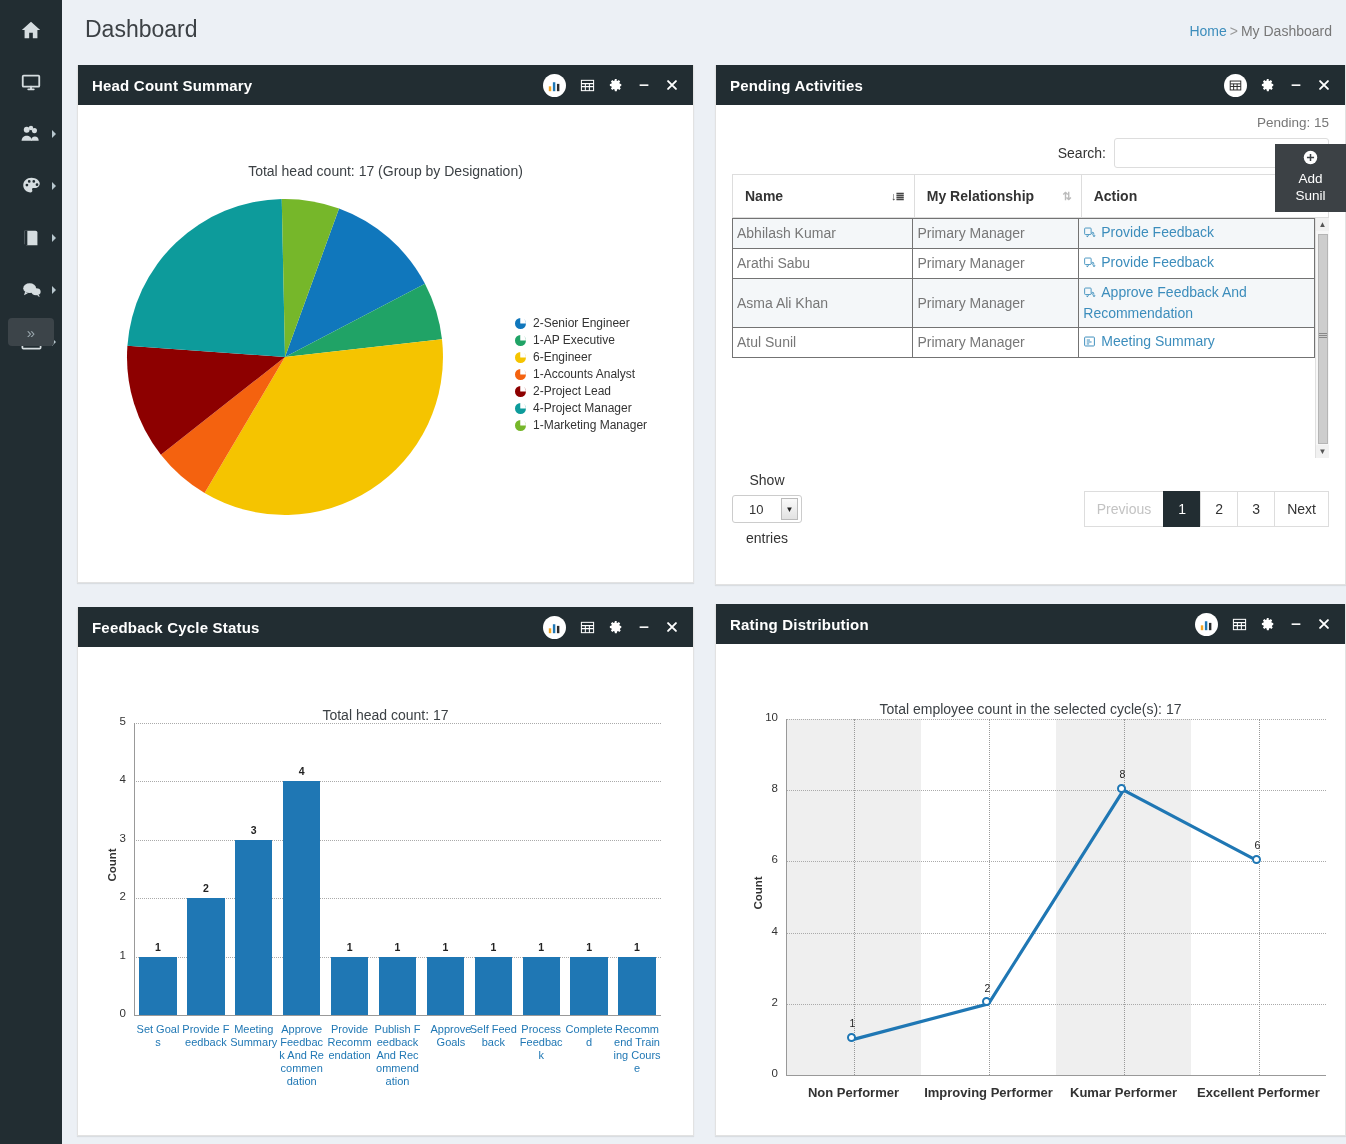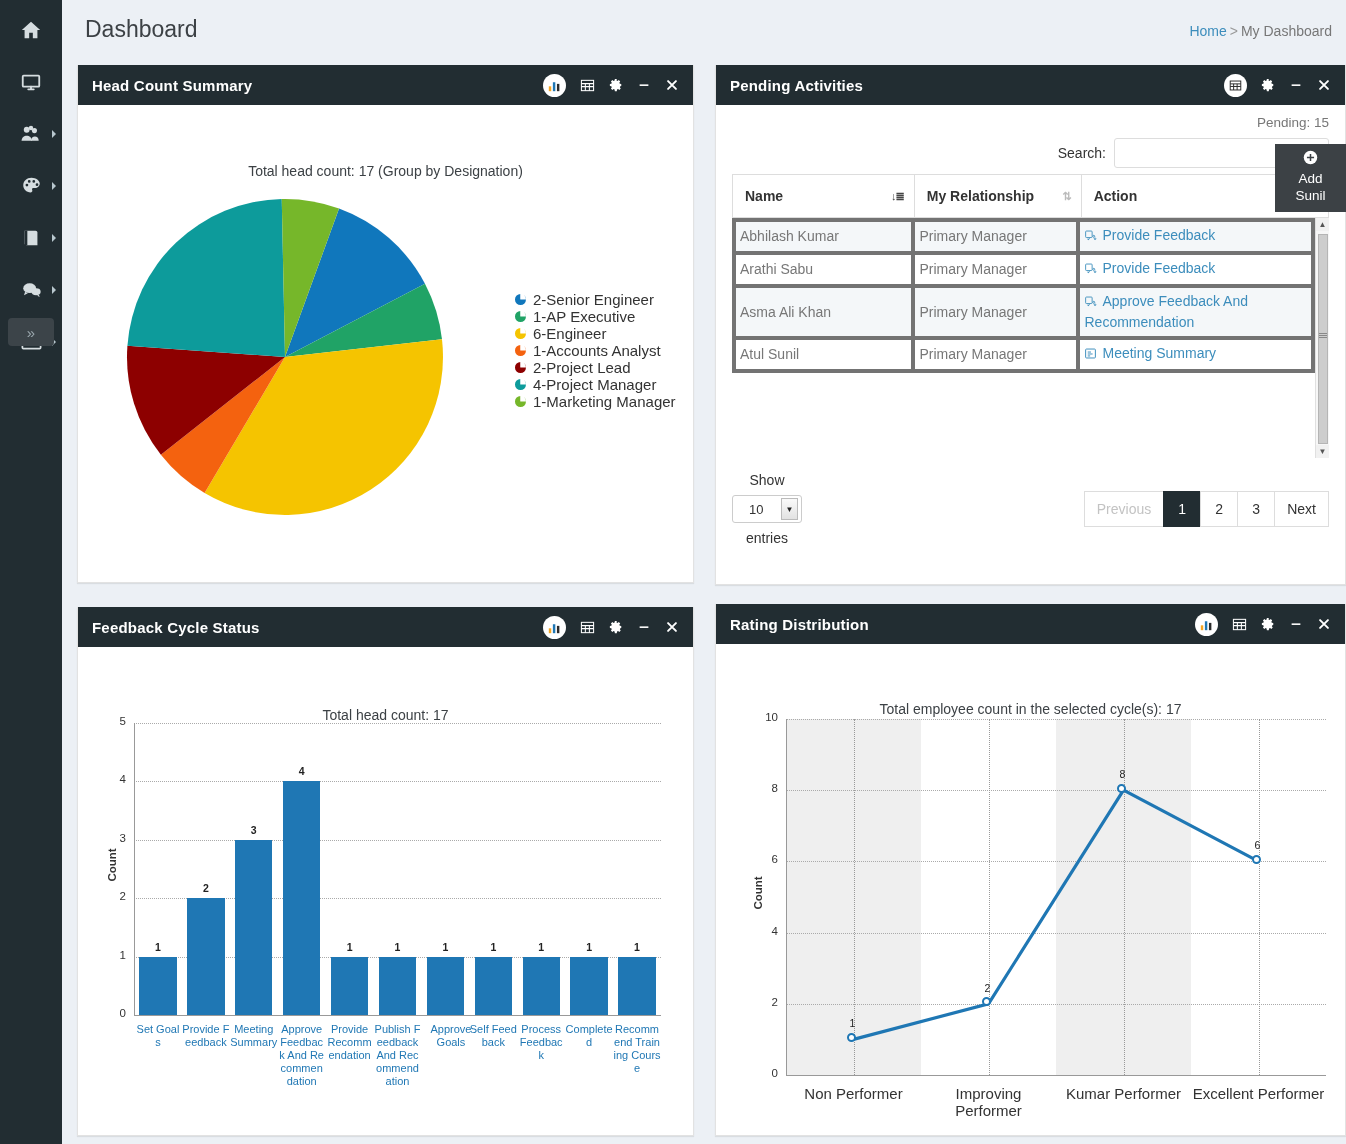--- a/index.html
+++ b/index.html
@@ -60,21 +60,21 @@
   .ptool { color:#fff; cursor:pointer; display:flex; align-items:center; justify-content:center;}
   .ptool.active {
     background:#fff; border-radius:50%; width:23px; height:23px;
   }
   .panel-body { position:relative; }
 
   
   .chart-title { text-align:center; font-size:14px; color:#3c4145; }
   #pie-wrap { position:relative; }
   #pie { position:absolute; }
-  #pie-legend { position:absolute; font-size:15px; color:#333; line-height:17px;}
+  #pie-legend { position:absolute; font-size:12px; color:#333; line-height:17px;margin-top:24px;}
   #pie-legend .lrow { display:flex; align-items:center; gap:7px; }
   .lswatch { width:11px; height:11px; flex:0 0 11px; position:relative; }
   .lswatch i {
     position:absolute; inset:0; border-radius:50%;
     clip-path: polygon(50% 50%, 100% 0, 100% 100%, 0 100%, 0 0, 50% 0);
   }
   .lswatch i.q {
     clip-path: polygon(50% 50%, 50% 0, 100% 0, 100% 50%);
   }
   
@@ -86,21 +86,21 @@
     padding:0 8px; font-family:"Liberation Sans", sans-serif; font-size:13px;
     outline:none;
   }
   table.dt { width:100%; border-collapse:collapse; font-size:14px; table-layout:fixed;}
   table.dt th {
     text-align:left; padding:13px 12px; font-size:14px; color:#333;
     border:1px solid #ddd; border-top:1px solid #ddd; background:#fff;
     font-weight:bold; position:relative;
   }
   table.dt td {
-    padding:4px; border:4px solid #737373; color:#777; vertical-align:middle;
+    padding:4px; border:1px solid #737373; color:#777; vertical-align:middle;
     line-height:19px;
   }
   table.dt tbody tr:nth-child(odd) td { background:#f4f7f9; }
   table.dt tbody tr:nth-child(even) td { background:#fff; }
   .sortic { position:absolute; right:10px; top:50%; transform:translateY(-50%);
     font-size:11px; color:#bbb; letter-spacing:-1px;}
   .sortic.on { color:#444; }
   .act { color:#3c8dbc; text-decoration:none; }
   .act .aic { display:inline-block; margin-right:5px; vertical-align:-2px; }
   #tbl-scroll { overflow:hidden; position:relative; }
@@ -145,21 +145,21 @@
   .barval { position:absolute; font-size:10.5px; font-weight:bold; color:#222;
     text-align:center; }
   .xcat { position:absolute; font-size:11px; color:#1f77b4; text-align:center;
     line-height:13px; word-break:break-all; }
   
   .band { position:absolute; background:#efefef; }
   .vgrid { position:absolute; width:0; border-left:1px dotted #999; }
   .lpt { position:absolute; width:9px; height:9px; border-radius:50%;
     background:#fff; border:2px solid #1f77b4; }
   .lval { position:absolute; font-size:10.5px; color:#222; }
-  .xlab2 { position:absolute; font-size:15px; color:#333; text-align:center; }
+  .xlab2 { position:absolute; font-size:13px; color:#333; text-align:center;font-weight:bold; }
 </style>
 </head>
 <body>
 
 <div id="sidebar">
   <div class="side-item">
     <span>
       <svg width="22" height="22" viewBox="0 0 24 24" fill="#d6dde0">
           <path d="M12 3L2 12h3v9h5v-6h4v6h5v-9h3L12 3z"></path>
         </svg>

